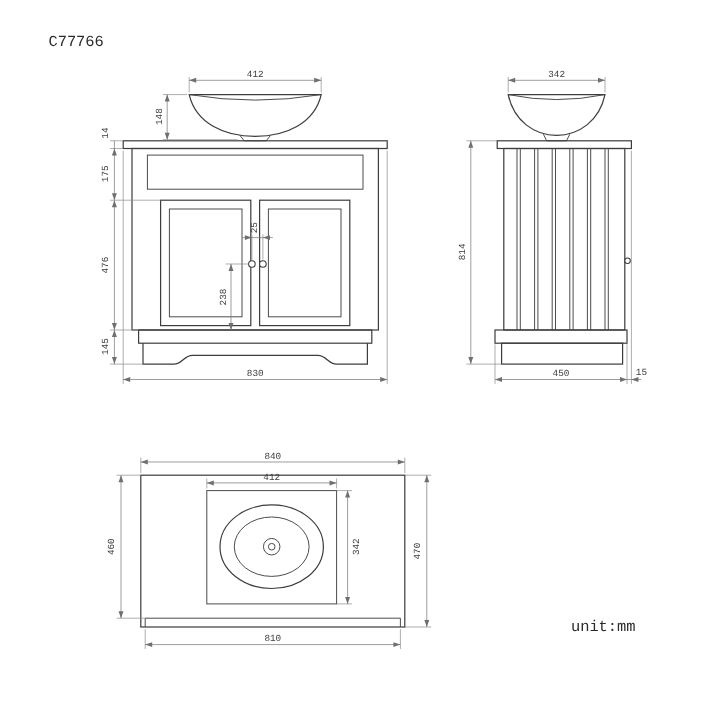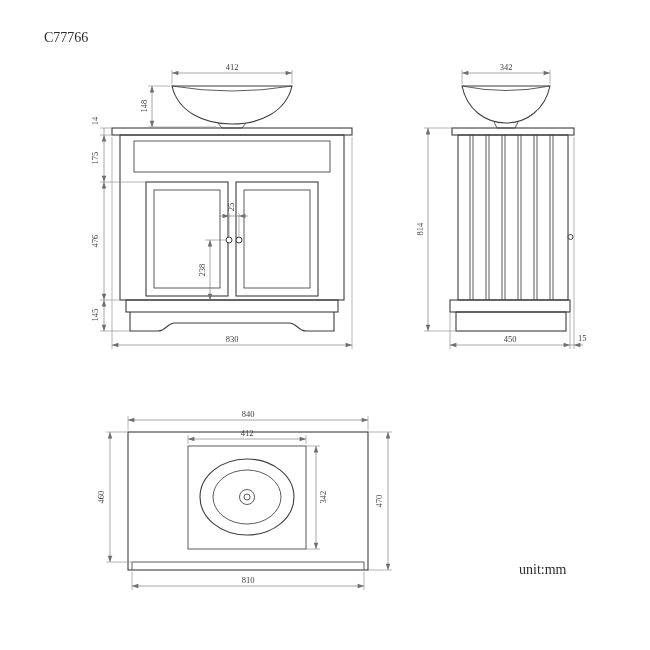--- a/index.html
+++ b/index.html
@@ -1,16 +1,16 @@
 <!DOCTYPE html>
 <html><head>
 <meta charset="utf-8">
 <style>
   html,body{margin:0;padding:0;background:#ffffff;}
-  .stage{position:relative;width:650px;height:650px;background:#ffffff;font-family:Liberation Serif, serif;overflow:hidden;}
+  .stage{position:relative;width:650px;height:650px;background:#ffffff;font-family:Liberation Mono, monospace;overflow:hidden;}
   svg{display:block;}
   .o{fill:none;stroke:#3d3d3d;stroke-width:1.1;}
   .o2{fill:none;stroke:#4a4a4a;stroke-width:0.9;}
   .e{fill:none;stroke:#8c8c8c;stroke-width:0.65;}
   .d{fill:none;stroke:#767676;stroke-width:0.65;}
   .dt{font-size:8.5px;fill:#3c3c3c;}
   .big{font-size:14px;fill:#2b2b2b;}
   .knob{fill:#ffffff;stroke:#3d3d3d;stroke-width:1;}
 </style>
 </head>

